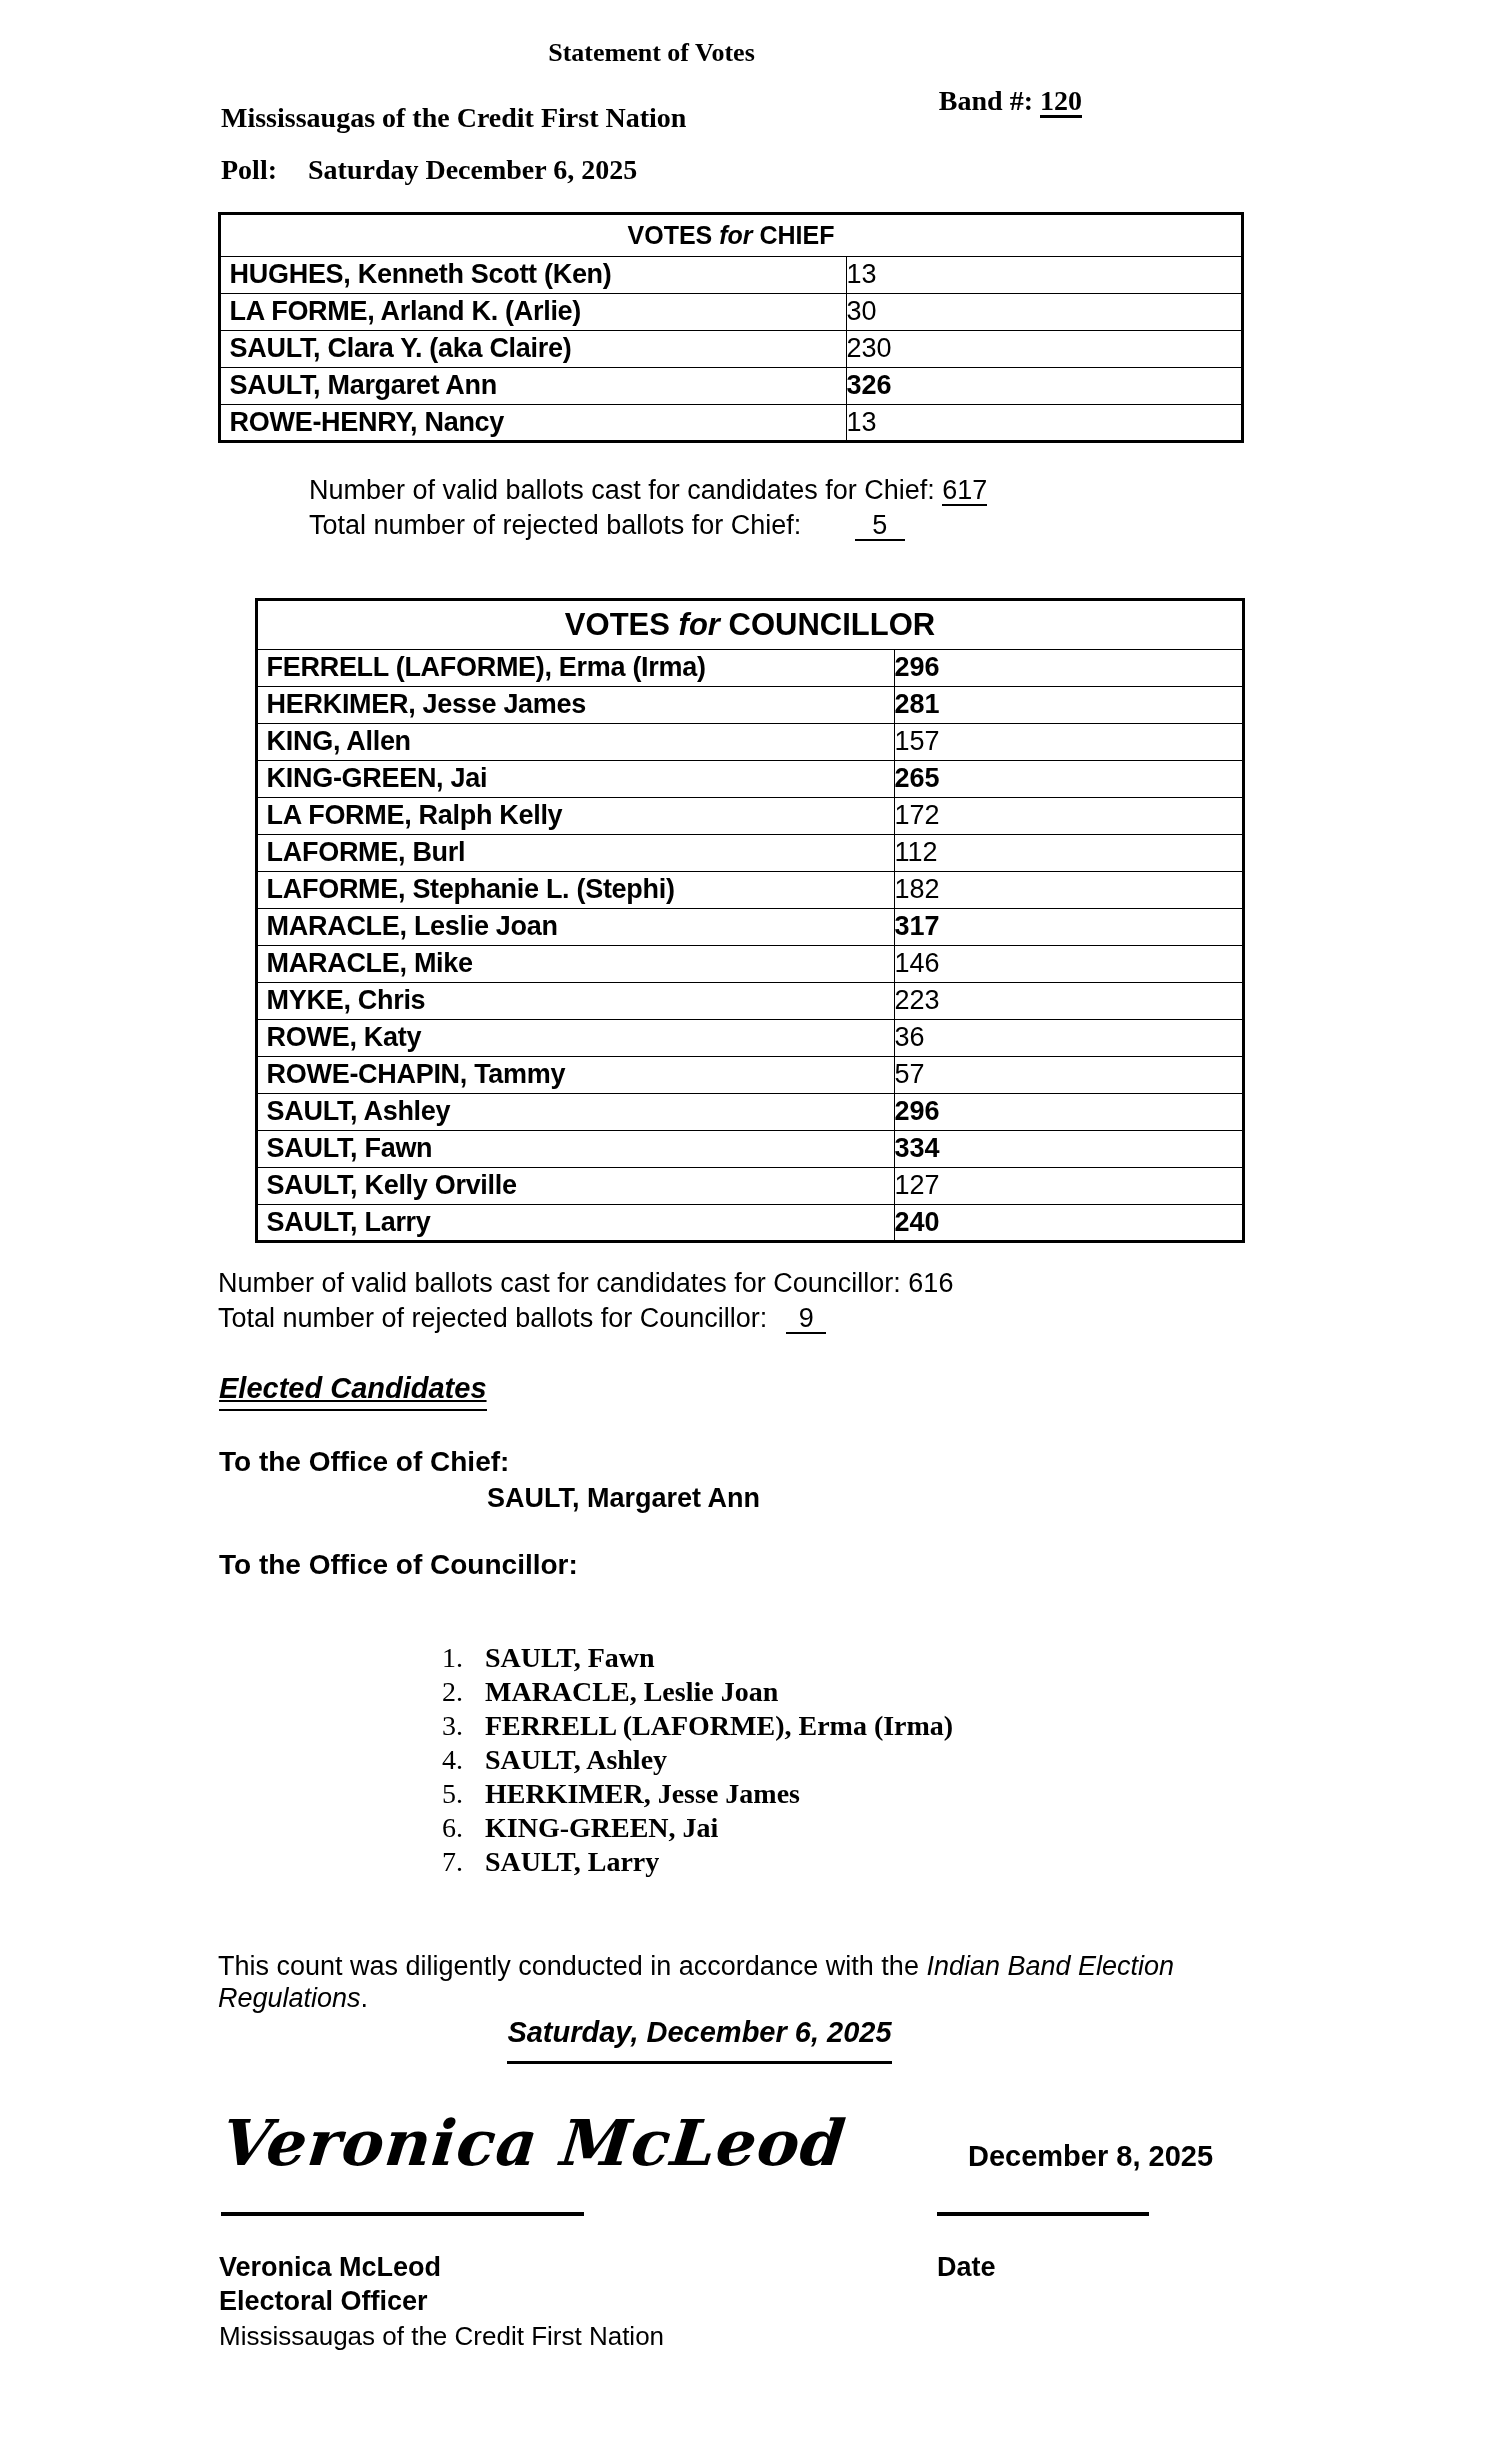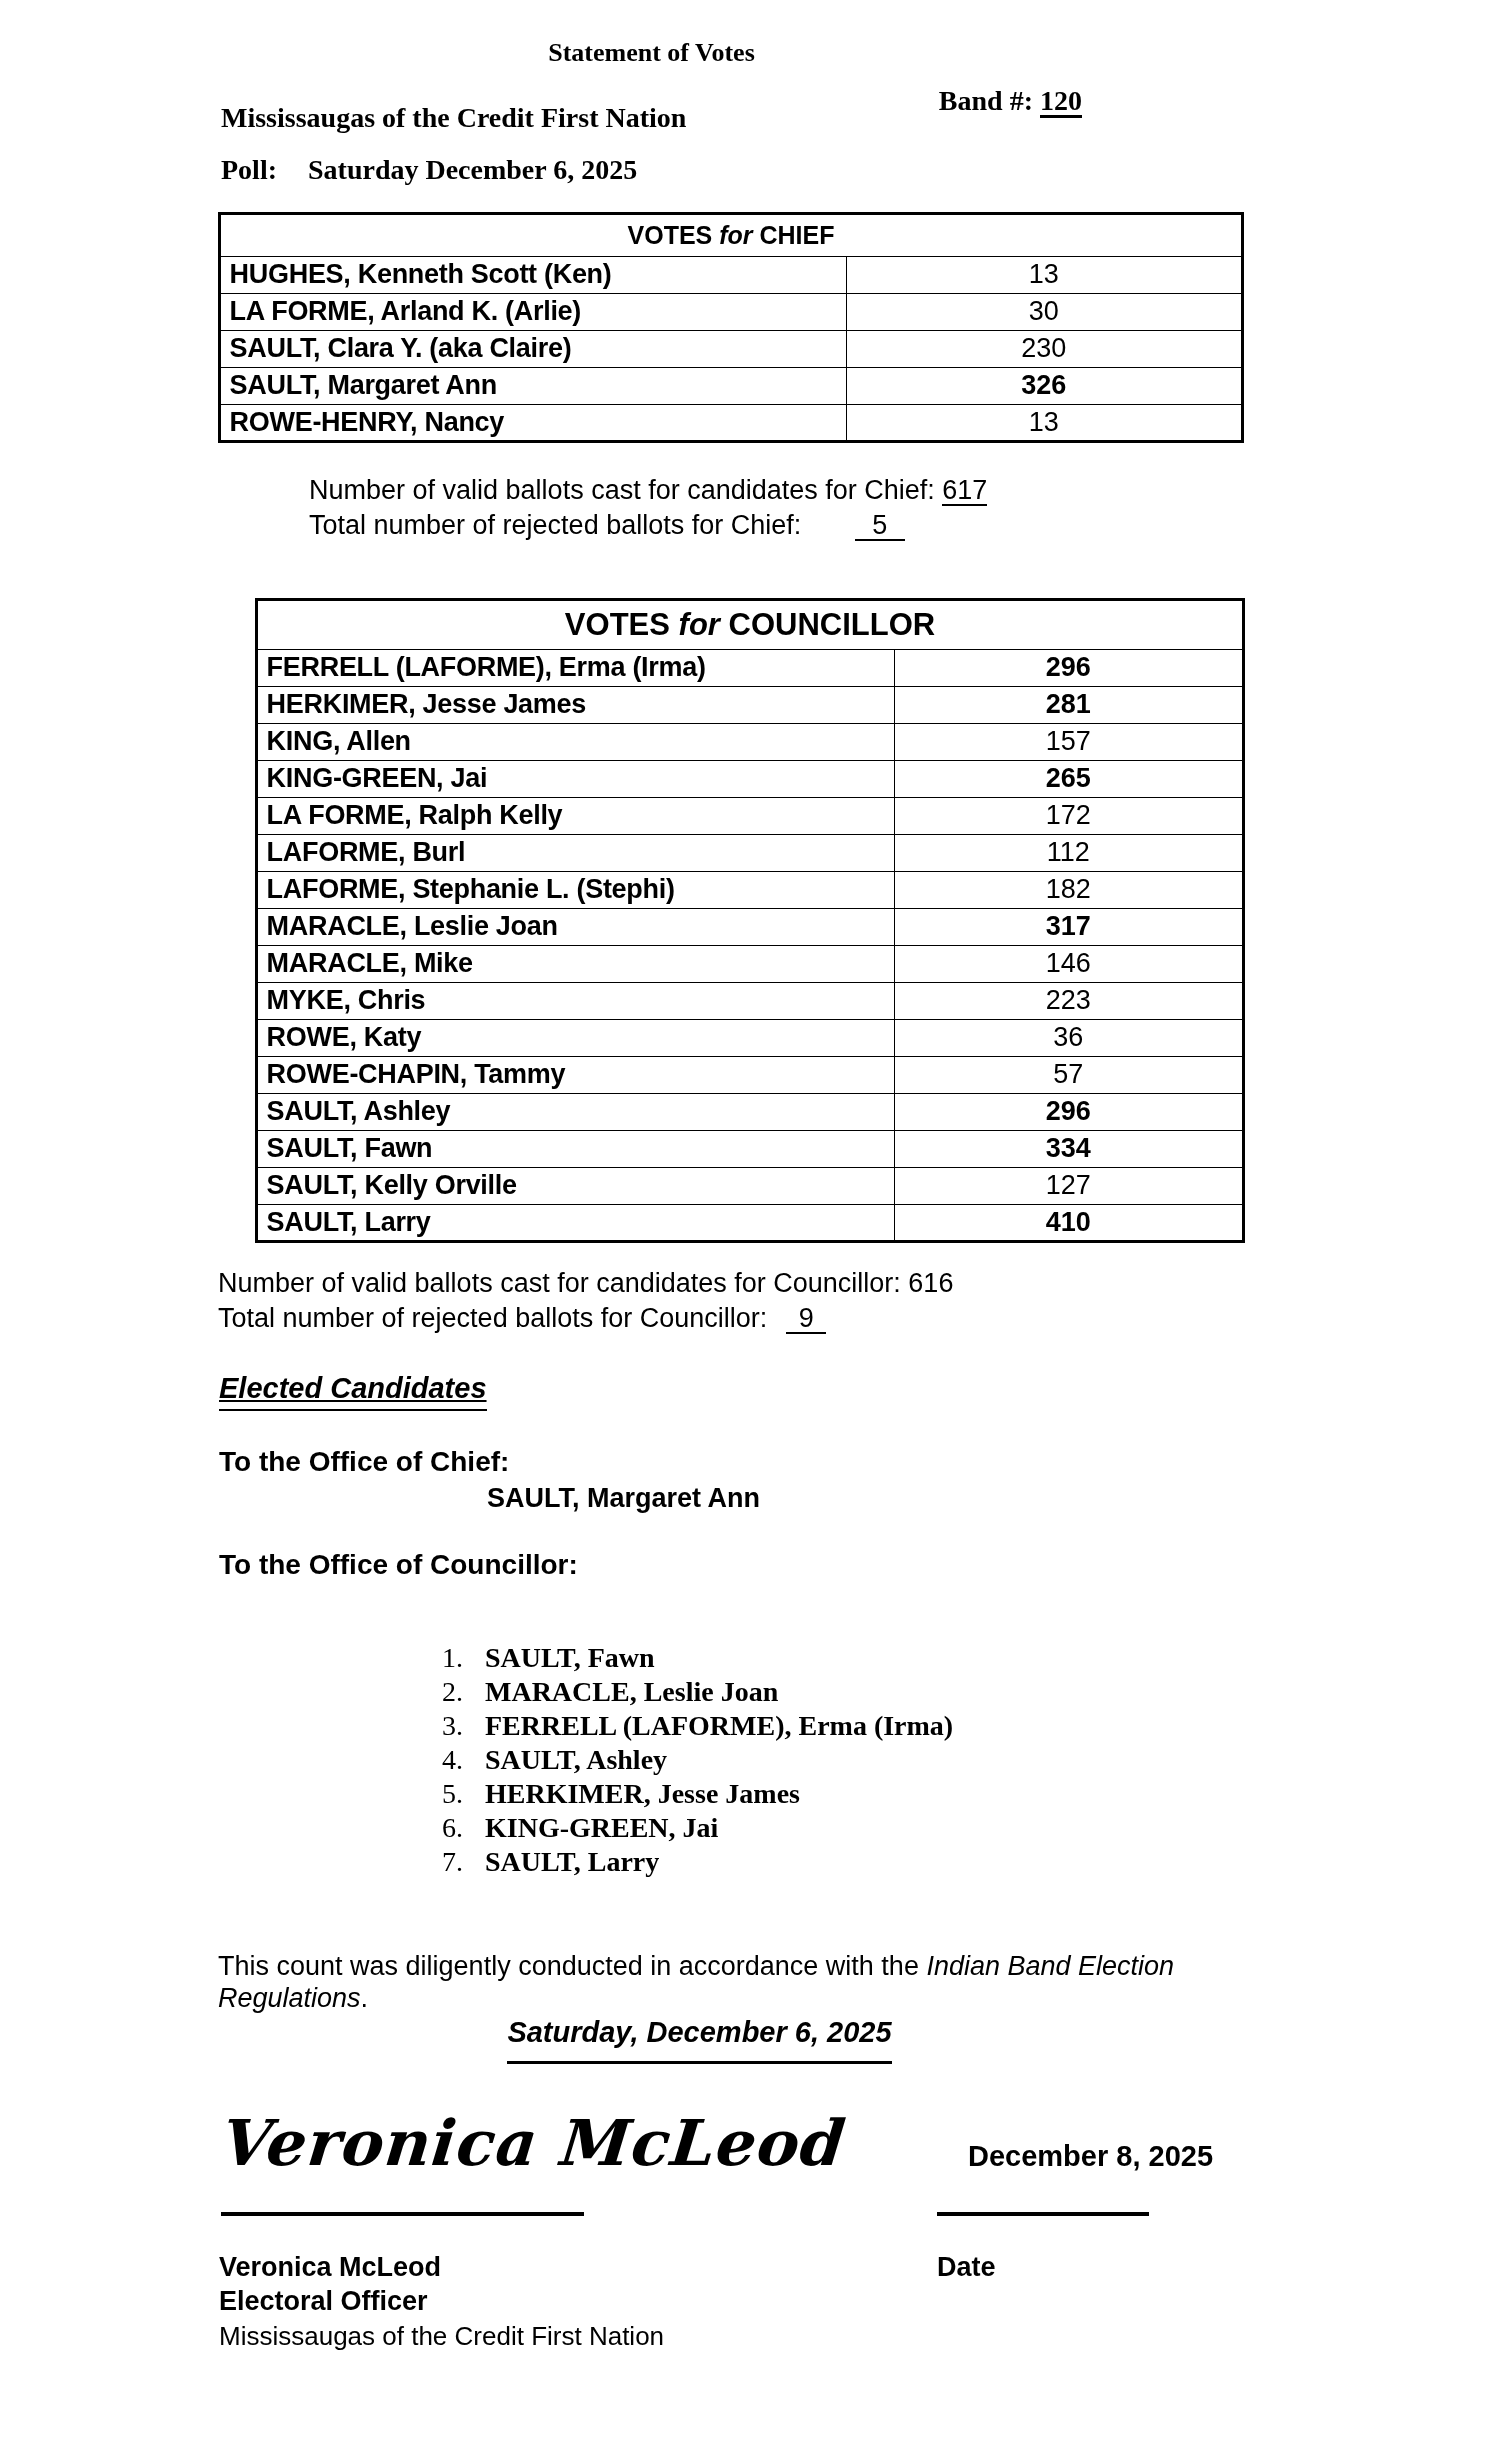--- a/index.html
+++ b/index.html
@@ -24,21 +24,21 @@
   .poll-date { margin-left:31px; }
 
   
   table.votes-table { position:absolute; border-collapse:collapse; table-layout:fixed; }
   table.votes-table th, table.votes-table td { border:1.9px solid #000; }
   table.votes-table { border:2.9px solid #000; outline:1px solid #000; }
   th.tbl-head { text-align:center; vertical-align:middle; font-weight:bold; }
   th.tbl-head .for-italic { font-style:italic; }
   td.name { font-weight:bold; text-align:left; padding-left:8.6px; vertical-align:middle;
     font-size:27px; letter-spacing:-0.3px; }
-  td.votes { text-align:center; vertical-align:middle; font-size:27px; }
+  td.votes { vertical-align:middle; font-size:27px; }
   td.votes[data-weight="bold"] { font-weight:bold; }
 
   .chief-table { left:219px; top:213px; width:1022px; }
   .chief-table th.tbl-head { height:42px; font-size:25px; }
   .chief-table td { height:37px; }
 
   .councillor-table { left:256px; top:599px; width:986px; }
   .councillor-table th.tbl-head { height:49px; font-size:31px; }
   .councillor-table td { height:37px; }
 
@@ -215,21 +215,21 @@
     <tr>
       <td class="name">SAULT, Fawn</td>
       <td class="votes" data-weight="bold">334</td>
     </tr>
     <tr>
       <td class="name">SAULT, Kelly Orville</td>
       <td class="votes" data-weight="normal">127</td>
     </tr>
     <tr>
       <td class="name">SAULT, Larry</td>
-      <td class="votes" data-weight="bold">410</td>
+      <td class="votes" data-weight="bold">240</td>
     </tr>
   </tbody>
     </table>
 
   <div class="abs ballots councillor-ballots">
     <div class="nowrap">
       <span>Number of valid ballots cast for candidates for Councillor:</span>
       <span>616</span>
     </div>
     <div class="nowrap">

